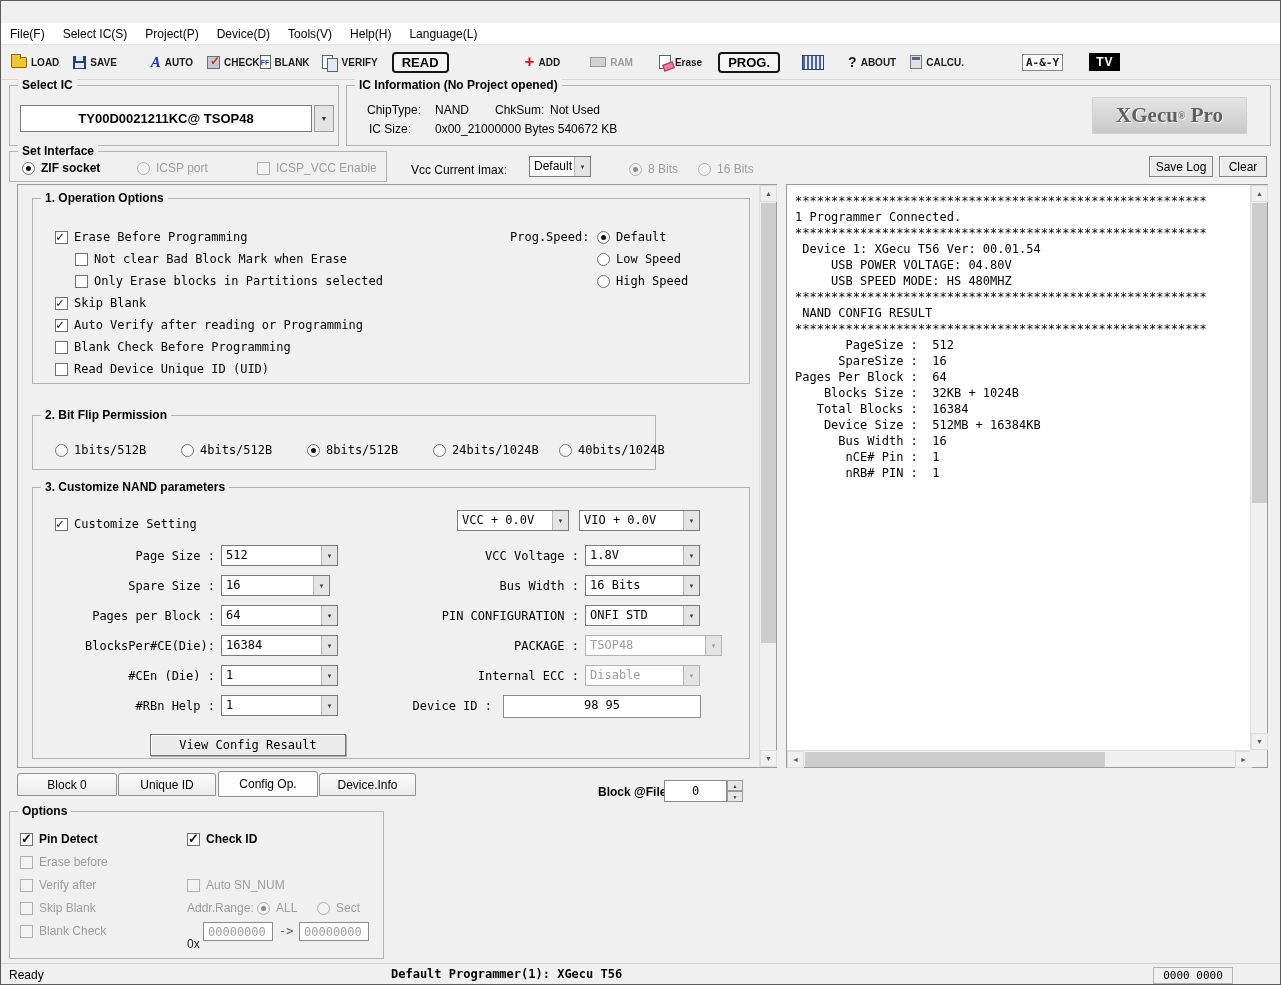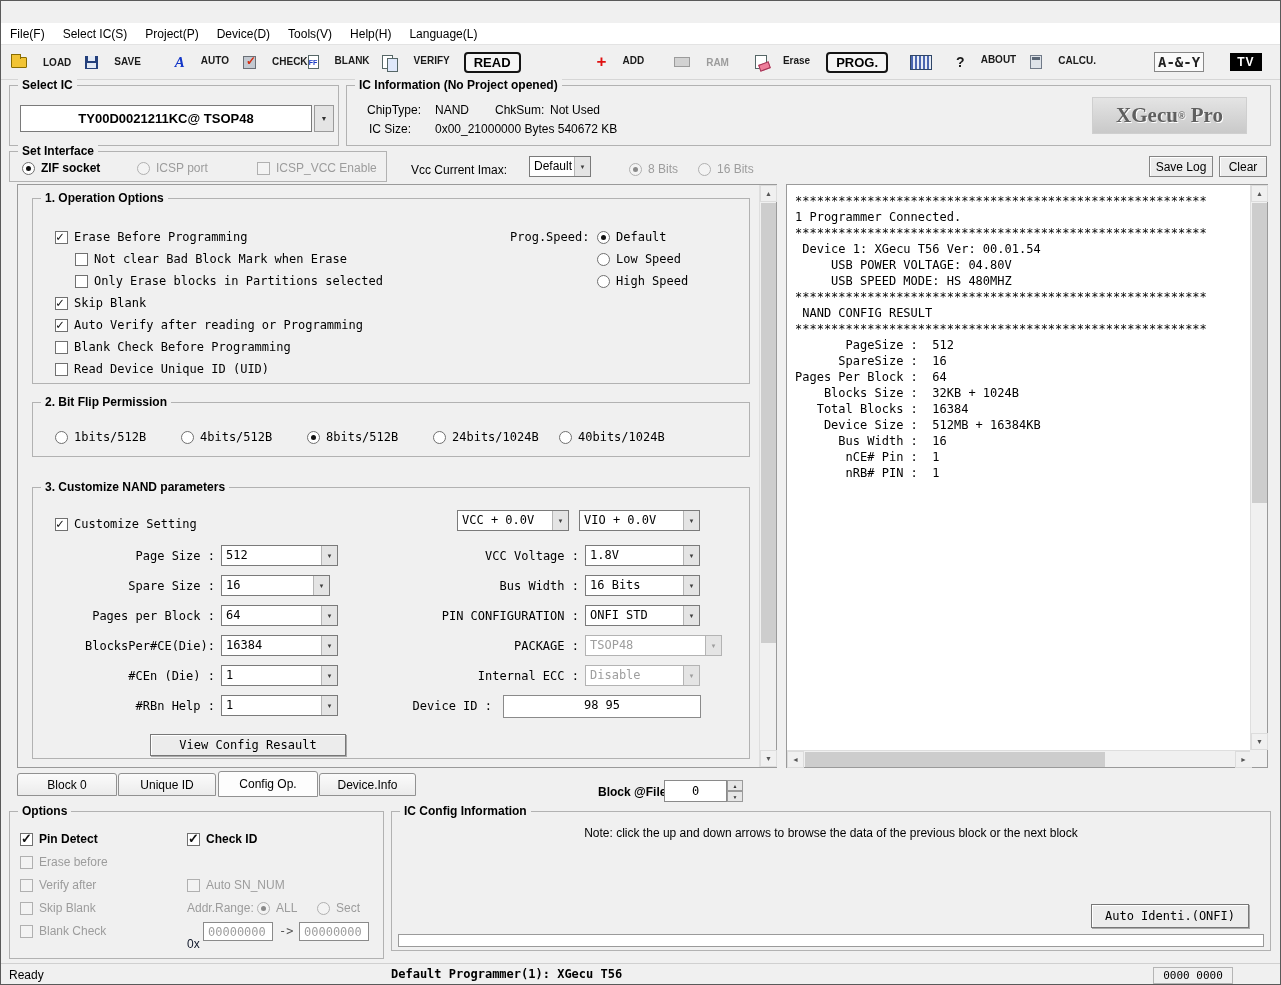--- a/index.html
+++ b/index.html
@@ -11,21 +11,21 @@
   .grayed{color:#9c9c9c}
   
   .titlebar{position:absolute;left:0;top:0;width:100%;height:22px;background:#fff;display:flex;align-items:center}
   .appicon{width:14px;height:14px;margin-left:6px;background:linear-gradient(135deg,#d33a2c 50%,#2c52d3 50%);border:1px solid #777}
   .titletext{margin-left:6px}
   .winbtns{margin-left:auto;display:flex;height:100%}
   .winbtn{width:36px;height:100%;display:flex;align-items:center;justify-content:center;font-size:12px;color:#111}
   .menubar{position:absolute;left:0;top:22px;width:100%;height:22px;background:#fff;display:flex;align-items:center;border-bottom:1px solid #e3e3e3}
   .menuitem{padding:0 9px;height:100%;display:flex;align-items:center}
   .toolbar{position:absolute;left:0;top:44px;width:100%;height:35px;background:#f0f0f0;border-bottom:1px solid #d6d6d6;display:flex;align-items:center}
-  .tbtn{display:flex;gap:16px;font-size:10px;font-weight:bold;color:#1a1a1a;white-space:nowrap}
+  .tbtn{display:flex;align-items:center;gap:4px;font-size:10px;font-weight:bold;color:#1a1a1a;white-space:nowrap}
   .tbox{border:2px solid #151515;border-radius:4px;padding:1px 8px;font-size:13px;font-weight:bold;background:#f6f6f6}
   
   .i-folder{width:16px;height:11px;background:#f2c434;border:1px solid #8a6d00;position:relative;border-radius:1px}
   .i-folder::before{content:"";position:absolute;top:-4px;left:-1px;width:8px;height:4px;background:#f2c434;border:1px solid #8a6d00;border-bottom:none}
   .i-floppy{width:13px;height:13px;background:#24407c;position:relative}
   .i-floppy::before{content:"";position:absolute;left:3px;top:0;width:7px;height:5px;background:#e3eaf5}
   .i-floppy::after{content:"";position:absolute;left:2px;bottom:1px;width:9px;height:5px;background:#e3eaf5}
   .i-auto{color:#1437c8;font-weight:bold;font-size:15px;font-style:italic;font-family:"Liberation Serif",serif;line-height:14px}
   .i-chipsq{width:13px;height:13px;background:#c3c9d1;border:1px solid #6a6f76;position:relative}
   .i-overchk{position:absolute;left:2px;top:-3px;color:#d42b10;font-size:12px;font-weight:bold}
@@ -35,21 +35,21 @@
   .i-pages::before{left:0;top:0}
   .i-pages::after{left:5px;top:3px;background:#dfe8fa}
   .i-plus{color:#e01010;font-weight:bold;font-size:17px;line-height:14px}
   .i-ram{width:16px;height:10px;background:#d2d2d2;border:1px solid #9b9b9b}
   .i-erase{width:12px;height:14px;background:#fff;border:1px solid #566;position:relative}
   .i-erase::after{content:"";position:absolute;bottom:-2px;right:-4px;width:9px;height:5px;background:#ee7d9a;border:1px solid #a03455;transform:rotate(-20deg)}
   .i-stamp{width:22px;height:15px;border:1px solid #2f4668;background:repeating-linear-gradient(90deg,#4a66b0 0 2px,#e8edf6 2px 4px)}
   .i-q{font-weight:bold;font-size:14px}
   .i-calc{width:12px;height:14px;background:#dde2e8;border:1px solid #707a88;position:relative}
   .i-calc::before{content:"";position:absolute;left:1px;top:1px;right:1px;height:3px;background:#5a6675}
-  .i-logic{font-family:"DejaVu Sans Mono",monospace;font-size:14px;font-weight:bold;color:#222;border:1px solid #888;padding:1px 3px;background:#fafafa}
+  .i-logic{font-family:"DejaVu Sans Mono",monospace;font-size:11px;font-weight:bold;color:#222;border:1px solid #888;padding:1px 3px;background:#fafafa}
   .i-tv{background:#000;color:#fff;font-weight:bold;font-size:12px;padding:2px 7px;letter-spacing:1px}
   
   .group{position:absolute;border:1px solid #b2b2b2}
   .legend{position:absolute;top:-8px;left:8px;background:#f0f0f0;padding:0 4px;font-weight:bold;line-height:14px;white-space:nowrap}
   
   .cb,.rb{display:inline-block;width:13px;height:13px;background:#fff;border:1px solid #707070;position:relative;flex:none}
   .rb{border-radius:50%}
   .cb.on::after{content:"✓";position:absolute;left:0px;top:-3px;font-size:13px;font-weight:bold;color:#111}
   .rb.on::after{content:"";position:absolute;left:3px;top:3px;width:5px;height:5px;border-radius:50%;background:#111}
   .cb.dis,.rb.dis{background:#f3f3f3;border-color:#b0b0b0}
@@ -250,21 +250,21 @@
       <span class="ctlrow mono" style="left:564px;top:52px">
         <span class="rb"></span>
         <span>Low Speed</span>
       </span>
       <span class="ctlrow mono" style="left:564px;top:74px">
         <span class="rb"></span>
         <span>High Speed</span>
       </span>
     </div>
 
-    <div class="group" style="left:14px;top:217px;width:718px;height:55px">
+    <div class="group" style="left:14px;top:230px;width:624px;height:55px">
       <span class="legend">2. Bit Flip Permission</span>
       <span class="ctlrow mono" style="left:22px;top:26px">
         <span class="rb"></span>
         <span>1bits/512B</span>
       </span>
       <span class="ctlrow mono" style="left:148px;top:26px">
         <span class="rb"></span>
         <span>4bits/512B</span>
       </span>
       <span class="ctlrow mono" style="left:274px;top:26px">
@@ -450,26 +450,20 @@
     <span class="ctlrow" style="left:10px;top:111px">
       <span class="cb dis"></span>
       <span class="grayed">Blank Check</span>
     </span>
     <span class="abs" style="left:177px;top:125px;color:#0f172a">0x</span>
     <div class="tinput" style="left:193px;top:110px;width:70px;height:19px;color:#9e9e9e">00000000</div>
     <span class="abs mono" style="left:269px;top:112px;color:#555">-&gt;</span>
     <div class="tinput" style="left:289px;top:110px;width:70px;height:19px;color:#9e9e9e">00000000</div>
   </div>
 
-  <div class="group" style="left:390px;top:810px;width:880px;height:140px">
-    <span class="legend">IC Config Information</span>
-    <div class="abs" style="left:0;top:14px;width:100%;text-align:center">Note: click the up and down arrows to browse the data of the previous block or the next block</div>
-    <div class="pbtn mono" style="left:699px;top:92px;width:158px;height:24px;border:1px solid #777;box-shadow:inset 1px 1px 0 #fff, 1px 1px 0 #aaa">Auto Identi.(ONFI)</div>
-    <div class="progress" style="left:6px;top:122px;width:866px;height:13px"></div>
-  </div>
 
   <div class="statusbar">
     <span class="abs" style="left:8px;top:4px">Ready</span>
     <span class="abs mono" style="left:390px;top:3px;font-weight:bold">Default Programmer(1): XGecu T56</span>
     <span class="abs mono" style="left:1152px;top:3px;width:80px;height:17px;border:1px solid #b5b5b5;text-align:center;font-size:11px;line-height:15px">0000 0000</span>
   </div>
 
 </div>
 
 </body></html>

